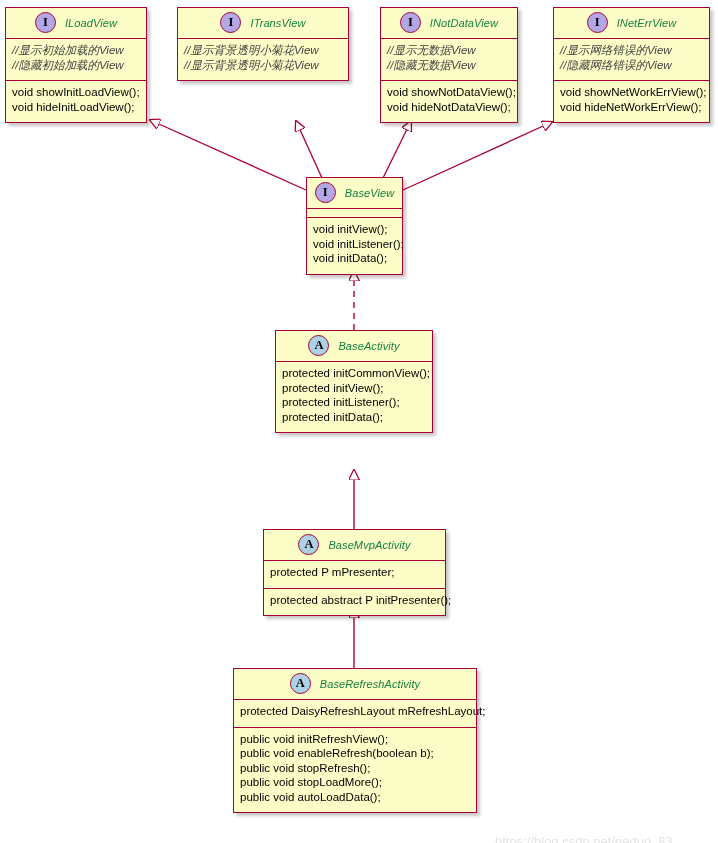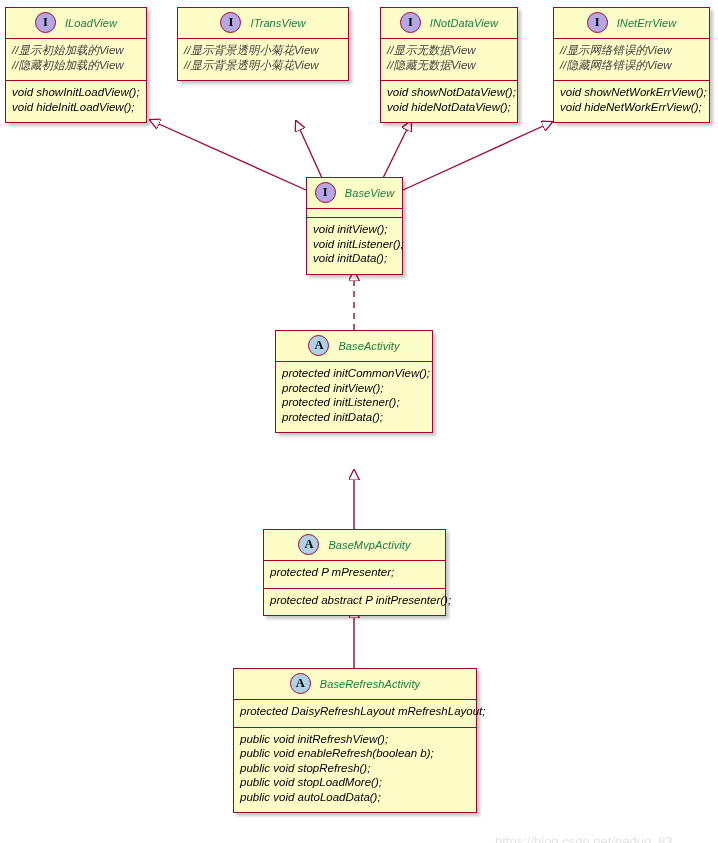--- a/index.html
+++ b/index.html
@@ -79,21 +79,20 @@
   }
   .uml-compartment.empty {
     height: 9px;
     padding: 0;
   }
   .member {
     font-size: 11.5px;
     line-height: 14.5px;
     color: #000000;
     white-space: nowrap;
-    font-style: italic;
   }
   .member.comment {
     font-style: italic;
     color: #3f3f3f;
   }
   .watermark {
     position: absolute;
     left: 495px;
     top: 810px;
     font-size: 13px;

